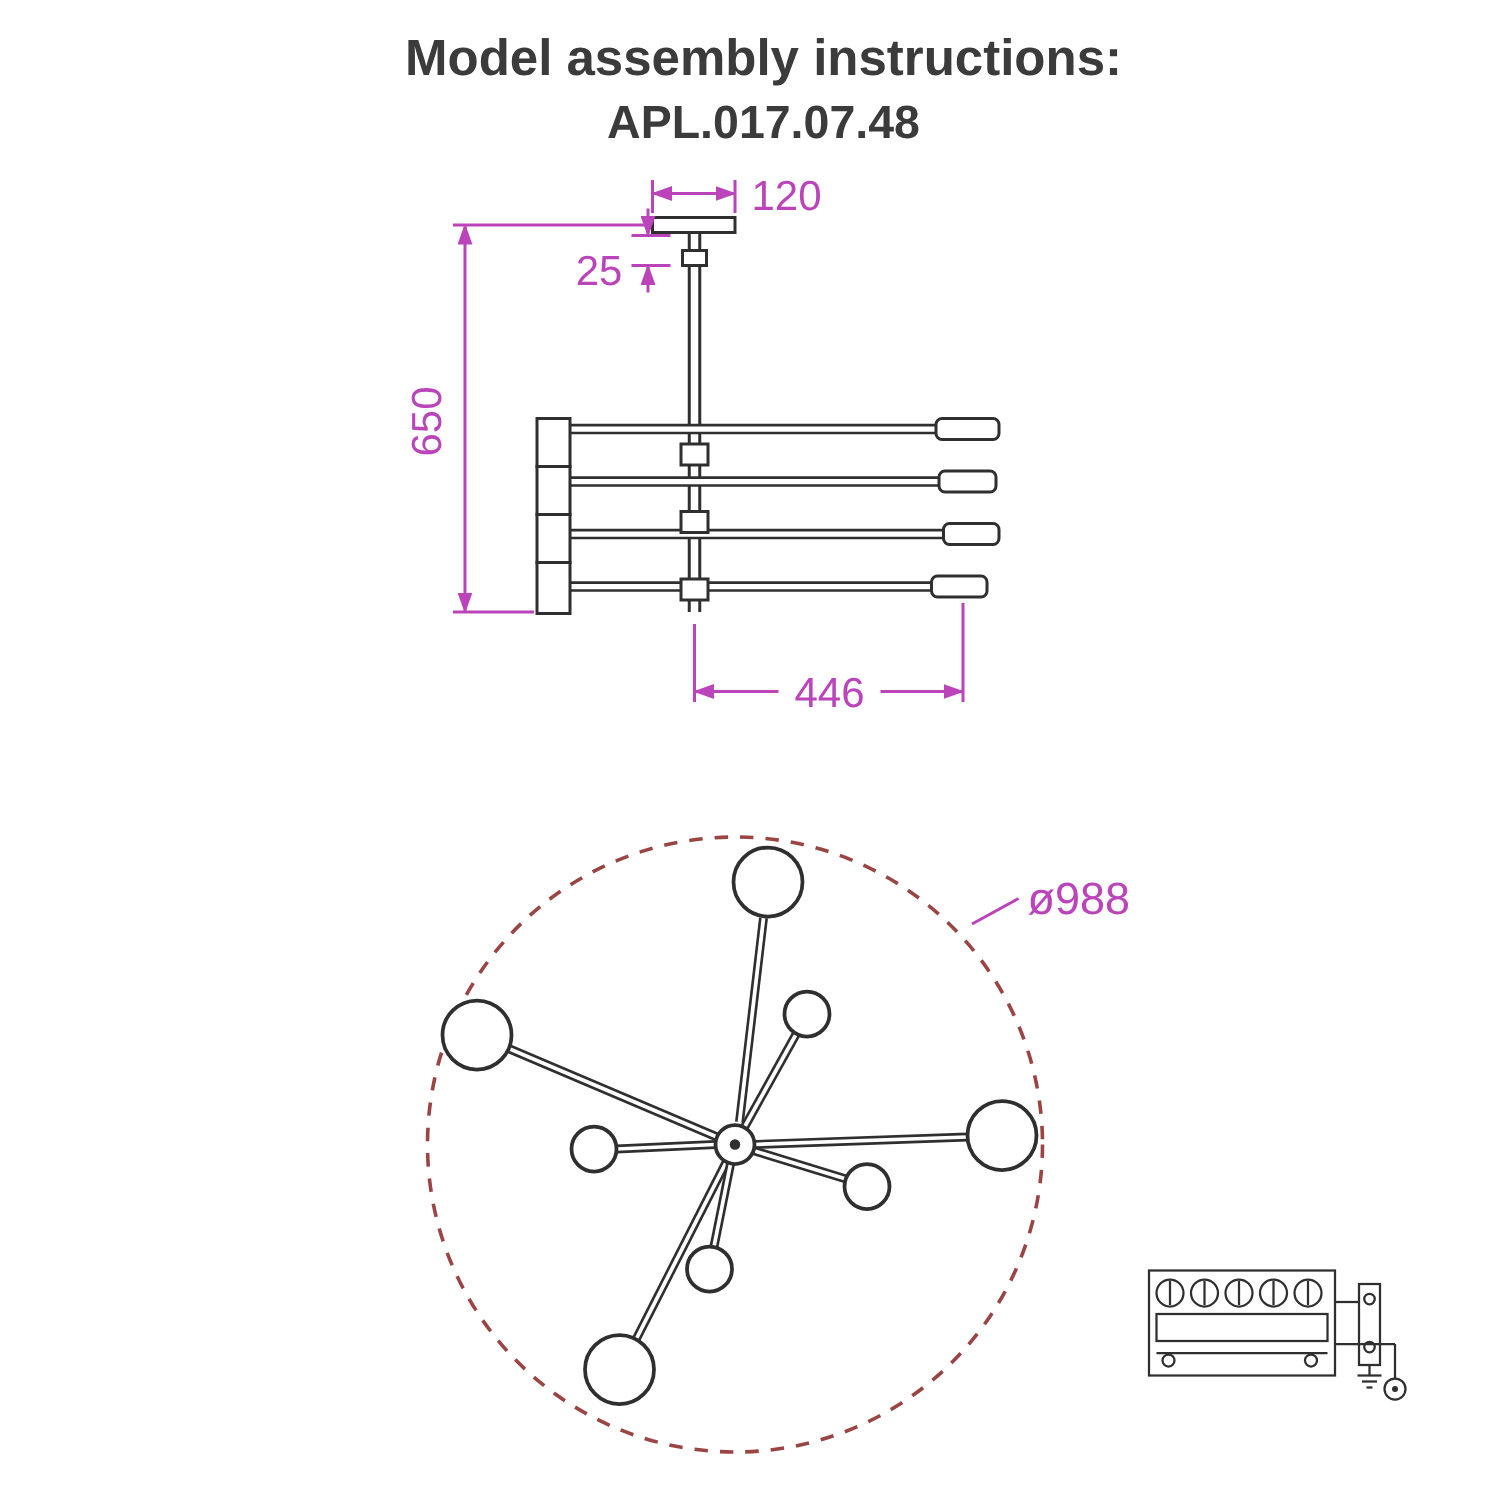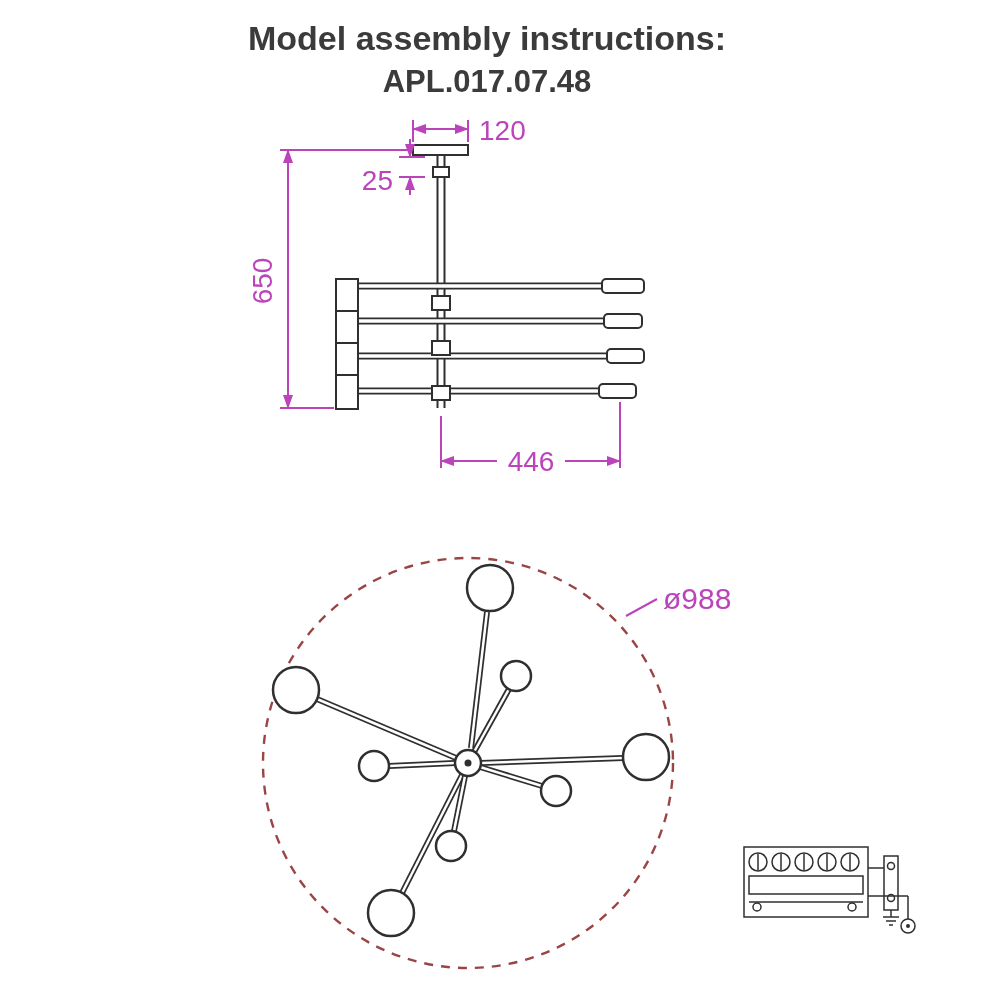--- a/index.html
+++ b/index.html
@@ -2,21 +2,21 @@
 <html style="--ink: #2f2f2f; --dimension: #bb44bb; --dashed: #9a4444; --background: #ffffff; --title-color: #3b3b3b;"><head>
 <meta charset="utf-8">
 <style>
   html,body{margin:0;padding:0;}
   body{
     width:1000px;height:1000px;
     background:var(--background,#fff);
     font-family:"Liberation Sans",sans-serif;
     overflow:hidden;
   }
-  .canvas{position:relative;width:972px;height:1000px;}
+  .canvas{position:relative;width:972px;height:1000px;padding-left:22px;}
   svg{display:block;}
 
   
   .kf   {stroke:var(--ink,#2f2f2f);stroke-width:2;fill:#fff;}
   .kf25 {stroke:var(--ink,#2f2f2f);stroke-width:2.5;fill:#fff;}
   .rod9 {stroke:var(--ink,#2f2f2f);stroke-width:9;fill:none;}
   .rodw5{stroke:#fff;stroke-width:5;fill:none;}
   .rod7 {stroke:var(--ink,#2f2f2f);stroke-width:7;fill:none;}
   .rodw3{stroke:#fff;stroke-width:3.5;fill:none;}
   .rod6 {stroke:var(--ink,#2f2f2f);stroke-width:6;fill:none;}

